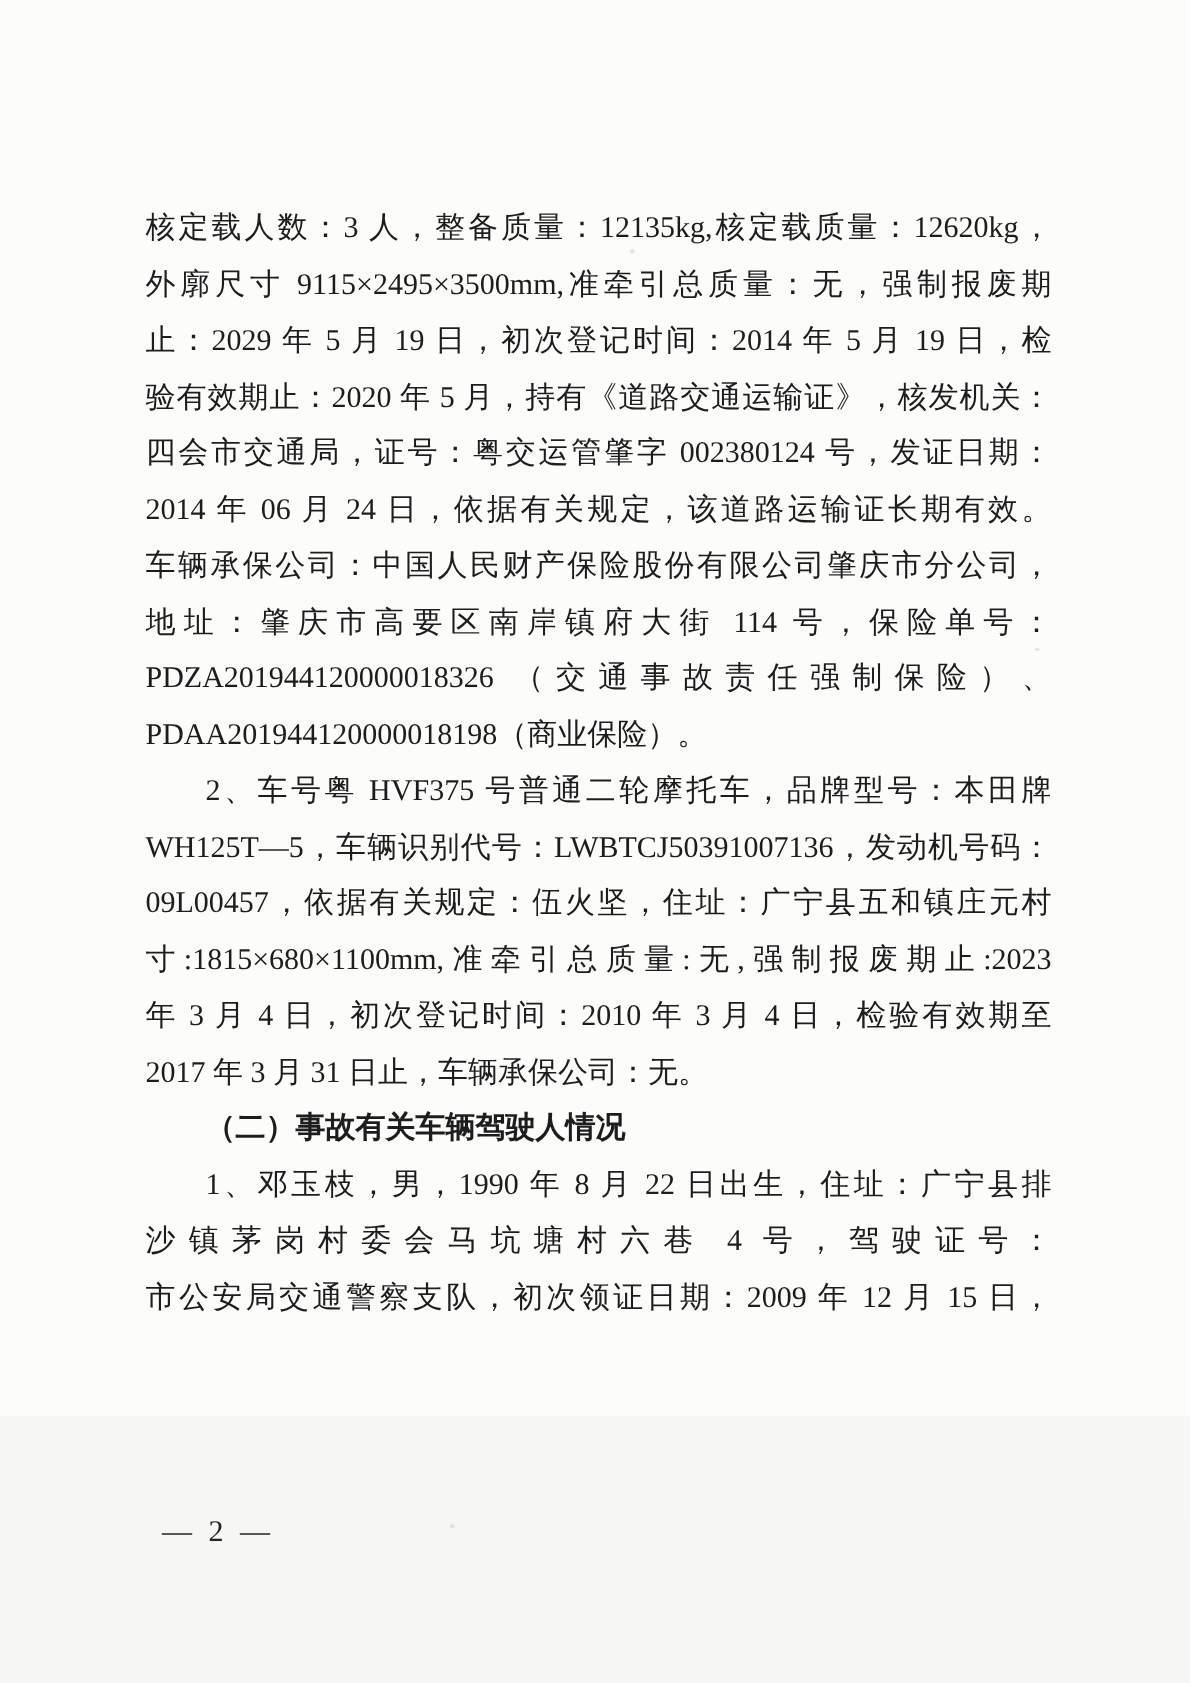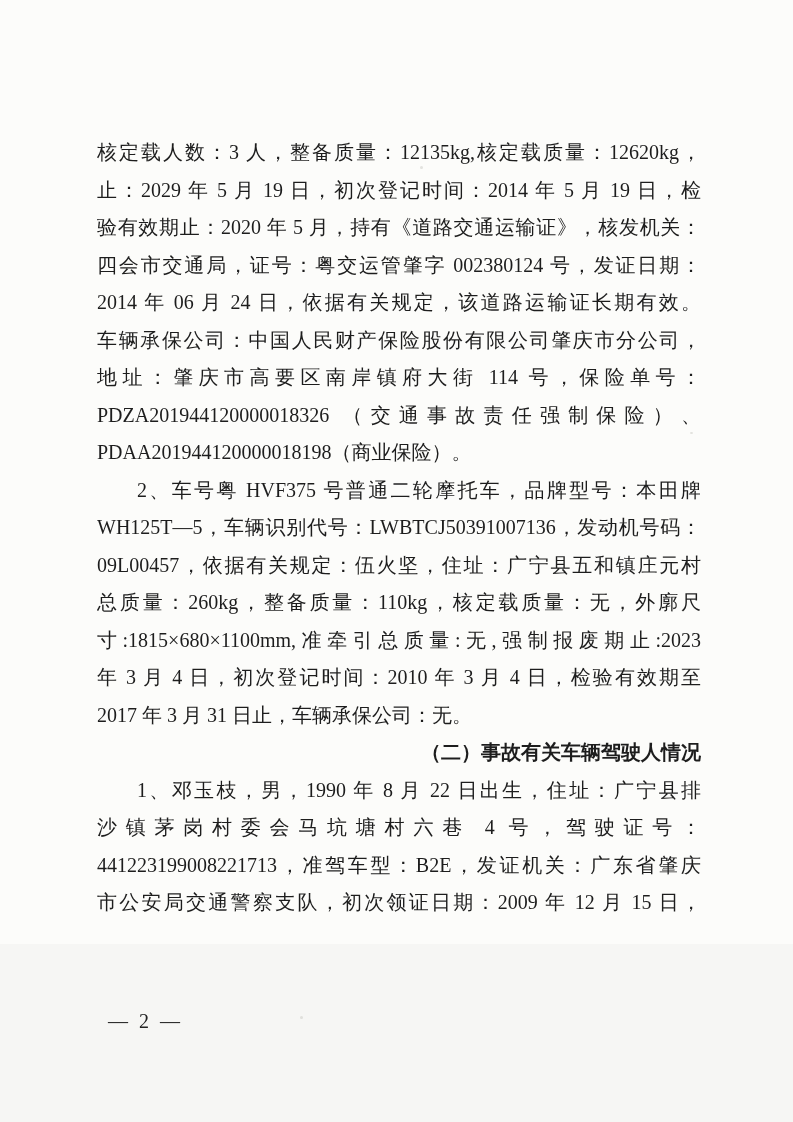--- a/index.html
+++ b/index.html
@@ -37,21 +37,20 @@
     white-space: normal;
   }
   
   .j {
     text-align: justify;
     text-align-last: justify;
     -moz-text-align-last: justify;
   }
   .ind {
     text-indent: 2em;
-    text-align: right;
   }
   .heading {
     font-weight: bold;
   }
   .pagenum {
     position: absolute;
     left: 108px;
     top: 1007px;
     font-size: 20px;
     line-height: 28px;
@@ -63,39 +62,38 @@
   .s1 { left: 420px; top: 166px; width: 3px; height: 3px; }
   .s2 { left: 690px; top: 432px; width: 3px; height: 2px; }
   .s3 { left: 300px; top: 1016px; width: 3px; height: 3px; }
 </style>
 </head>
 <body>
 
 <div class="page">
   <main class="textblock">
     <p class="ln j">核定载人数：3 人，整备质量：12135kg,核定载质量：12620kg，</p>
+    <p class="ln j">外廓尺寸 9115×2495×3500mm,准牵引总质量：无，强制报废期</p>
     <p class="ln j">止：2029 年 5 月 19 日，初次登记时间：2014 年 5 月 19 日，检</p>
     <p class="ln j">验有效期止：2020 年 5 月，持有《道路交通运输证》，核发机关：</p>
     <p class="ln j">四会市交通局，证号：粤交运管肇字 002380124 号，发证日期：</p>
     <p class="ln j">2014 年 06 月 24 日，依据有关规定，该道路运输证长期有效。</p>
     <p class="ln j">车辆承保公司：中国人民财产保险股份有限公司肇庆市分公司，</p>
     <p class="ln j">地址：肇庆市高要区南岸镇府大街 114 号，保险单号：</p>
     <p class="ln j">PDZA201944120000018326 （交通事故责任强制保险）、</p>
     <p class="ln">PDAA201944120000018198（商业保险）。</p>
     <p class="ln j ind">2、车号粤 HVF375 号普通二轮摩托车，品牌型号：本田牌</p>
     <p class="ln j">WH125T—5，车辆识别代号：LWBTCJ50391007136，发动机号码：</p>
     <p class="ln j">09L00457，依据有关规定：伍火坚，住址：广宁县五和镇庄元村</p>
-    <p class="ln j">总质量：260kg，整备质量：110kg，核定载质量：无，外廓尺</p>
     <p class="ln j">寸:1815×680×1100mm,准牵引总质量:无,强制报废期止:2023</p>
     <p class="ln j">年 3 月 4 日，初次登记时间：2010 年 3 月 4 日，检验有效期至</p>
     <p class="ln">2017 年 3 月 31 日止，车辆承保公司：无。</p>
     <p class="ln heading ind">（二）事故有关车辆驾驶人情况</p>
     <p class="ln j ind">1、邓玉枝，男，1990 年 8 月 22 日出生，住址：广宁县排</p>
     <p class="ln j">沙镇茅岗村委会马坑塘村六巷 4 号，驾驶证号：</p>
-    <p class="ln j">441223199008221713，准驾车型：B2E，发证机关：广东省肇庆</p>
     <p class="ln j">市公安局交通警察支队，初次领证日期：2009 年 12 月 15 日，</p>
   </main>
 
   <div class="pagenum">— 2 —</div>
 
   <div class="speck s1"></div>
   <div class="speck s2"></div>
   <div class="speck s3"></div>
 </div>
 

